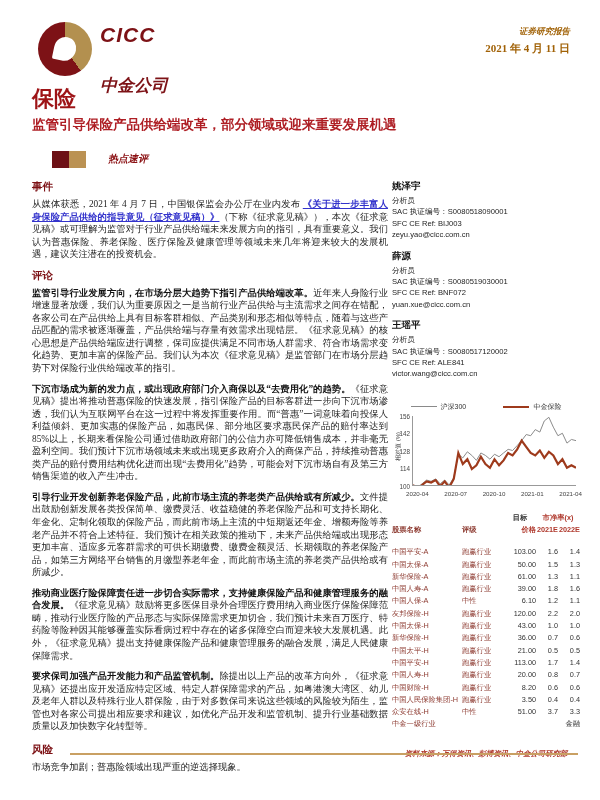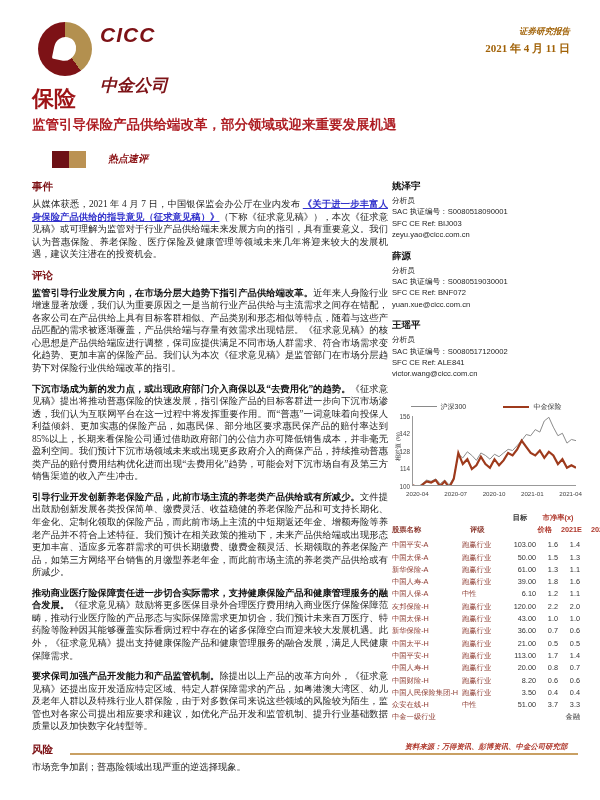--- a/index.html
+++ b/index.html
@@ -62,21 +62,21 @@
     border-left:1px solid #999; border-bottom:1px solid #999; }
   .plot svg { width:100%; height:100%; display:block; }
   .xticks { position:absolute; left:14px; top:74px; width:176px; display:flex;
     justify-content:space-between; font-size:6.2px; color:#444; }
   
   .stock-table { margin-top:10px; font-size:7.3px; }
   .t-row { display:grid; grid-template-columns:70px 42px 32px 22px 22px; line-height:12.3px; }
   .t-h1 { color:#b03a2e; font-weight:bold; }
   .t-h1 .c3 { text-align:center; }
   .t-h1 .pb-span { grid-column:4 / 6; text-align:center; }
-  .t-h2 { color:#b03a2e; font-weight:bold; margin-bottom:3px;gap:8px; }
+  .t-h2 { color:#b03a2e; font-weight:bold; margin-bottom:10px; }
   .c1 { text-align:left; color:#8d3a30; }
   .c2 { text-align:left; color:#8d3a30; }
   .c3 { text-align:right; color:#333; }
   .c4,.c5 { text-align:right; color:#333; }
   .t-h2 .c3,.t-h2 .c4,.t-h2 .c5 { color:#b03a2e; }
   .source-note { margin-top:18px; text-align:center; font-size:7.4px; font-style:italic;
     color:#b03a2e; font-family:Liberation Serif, serif; font-weight:bold; }
   
   .foot-line { position:absolute; left:70px; right:22px; top:753px; border-top:2px solid #c9a063; }
   .foot-text { position:absolute; right:22px; top:759px; font-size:9.5px; font-weight:bold;

